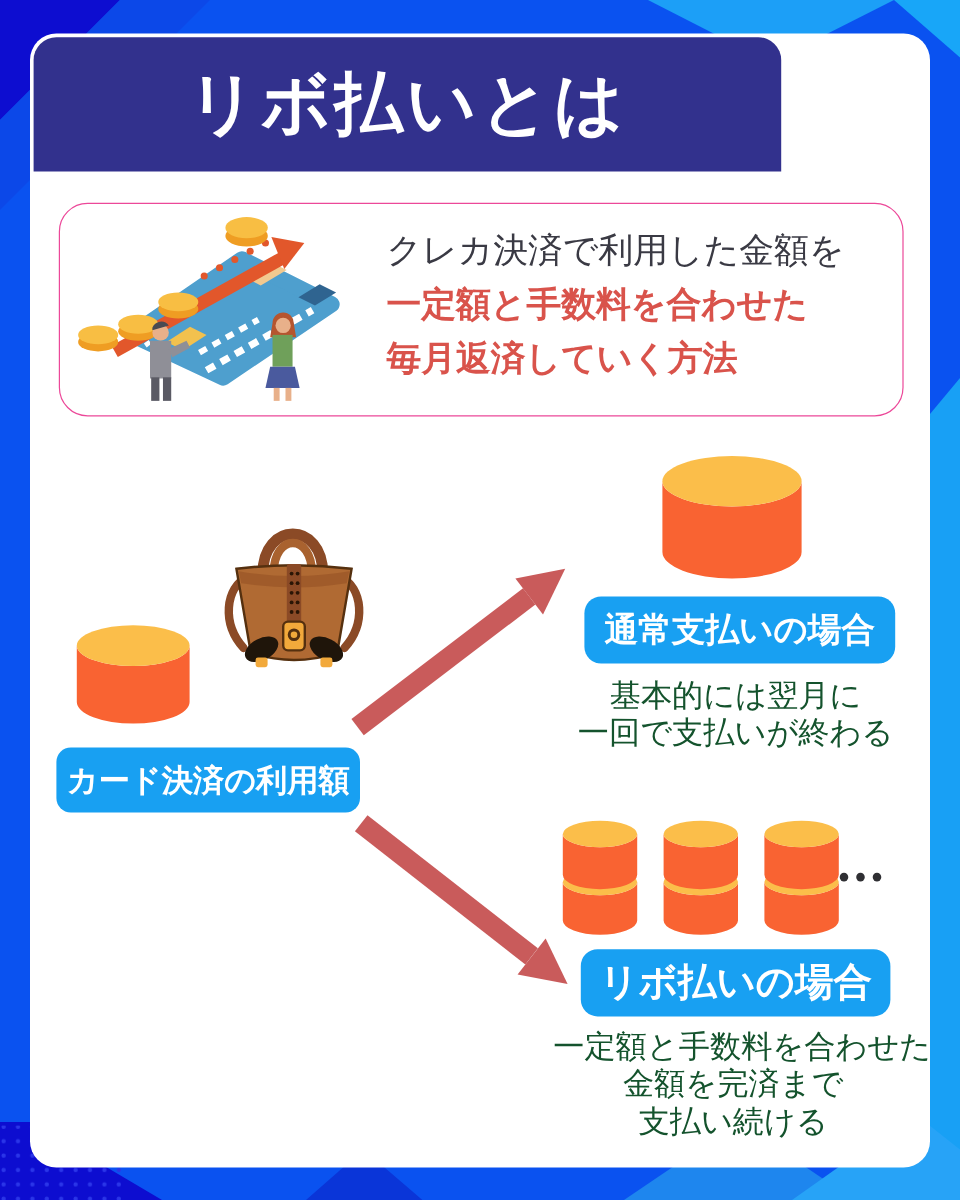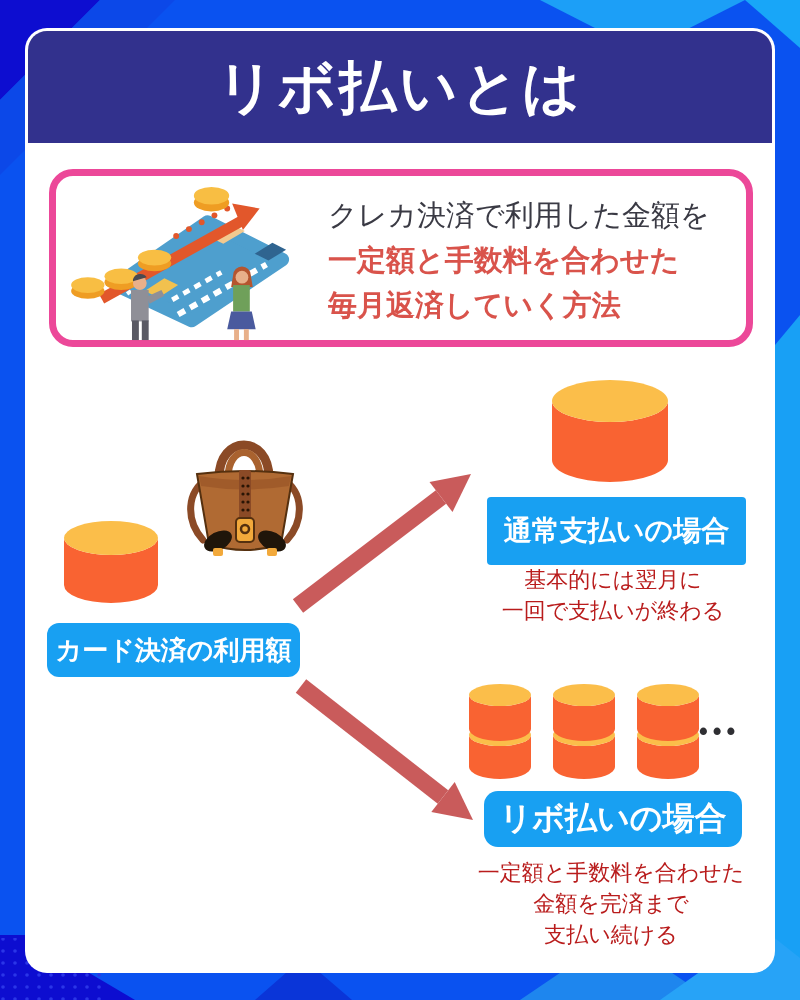--- a/index.html
+++ b/index.html
@@ -7,45 +7,45 @@
     width:800px;height:1000px;position:relative;overflow:hidden;
     font-family:"Liberation Sans","DejaVu Sans",sans-serif;
     background:#0A52F0;
   }
   .bg{position:absolute;left:0;top:0;width:800px;height:1000px;z-index:0;}
   .card{
     position:absolute;left:25px;top:28px;width:750px;height:945px;
     background:#ffffff;border-radius:22px;z-index:1;
   }
   .header{
-    position:absolute;left:3px;top:3px;width:744px;height:112px;
+    position:absolute;left:3px;top:3px;width:623px;height:112px;
     background:#32318D;border-radius:19px 19px 0 0;
     display:flex;align-items:center;justify-content:center;
   }
   .title{
     color:#ffffff;font-size:57px;font-weight:800;letter-spacing:3px;line-height:1;
   }
   .def-box{
     position:absolute;left:24px;top:141px;width:704px;height:178px;
-    border:7px solid #ec4899;border-radius:24px;box-sizing:border-box;
+    border:1px solid #ec4899;border-radius:24px;box-sizing:border-box;
     background:#ffffff;
   }
   .def-illu{position:absolute;left:4px;top:5px;width:250px;height:162px;}
   .def-text{position:absolute;left:272px;top:17px;font-size:29px;line-height:45px;white-space:nowrap;}
   .def-line1{color:#3A3A44;font-weight:500;}
   .def-line2,.def-line3{color:#D9534B;font-weight:700;}
   .pill{
     position:absolute;background:#18A0F2;color:#ffffff;font-weight:700;
     display:flex;align-items:center;justify-content:center;white-space:nowrap;
   }
   .pill-source{left:22px;top:595px;width:253px;height:54px;border-radius:12px;font-size:26px;}
-  .pill-normal{left:462px;top:469px;width:259px;height:68px;border-radius:4px;font-size:28px;}
+  .pill-normal{left:462px;top:469px;width:259px;height:56px;border-radius:14px;font-size:28px;}
   .pill-revolving{left:459px;top:763px;width:258px;height:56px;border-radius:14px;font-size:32px;}
   .caption{
-    position:absolute;color:#b91c1c;font-weight:500;font-size:22px;line-height:31px;
+    position:absolute;color:#14532d;font-weight:500;font-size:26px;line-height:31px;
     text-align:center;white-space:nowrap;
   }
   .caption-normal{left:436px;top:536px;width:304px;}
   .caption-revolving{left:436px;top:829px;width:300px;}
   .cyl-small{position:absolute;left:38px;top:492px;width:96px;height:84px;}
   .cyl-big{position:absolute;left:526px;top:351px;width:118px;height:104px;}
   .bag{position:absolute;left:148px;top:398px;width:144px;height:140px;}
   .barrel{position:absolute;top:655px;width:64px;height:98px;}
   .barrel.b1{left:443px;} .barrel.b2{left:527px;} .barrel.b3{left:611px;}
   .dots{

